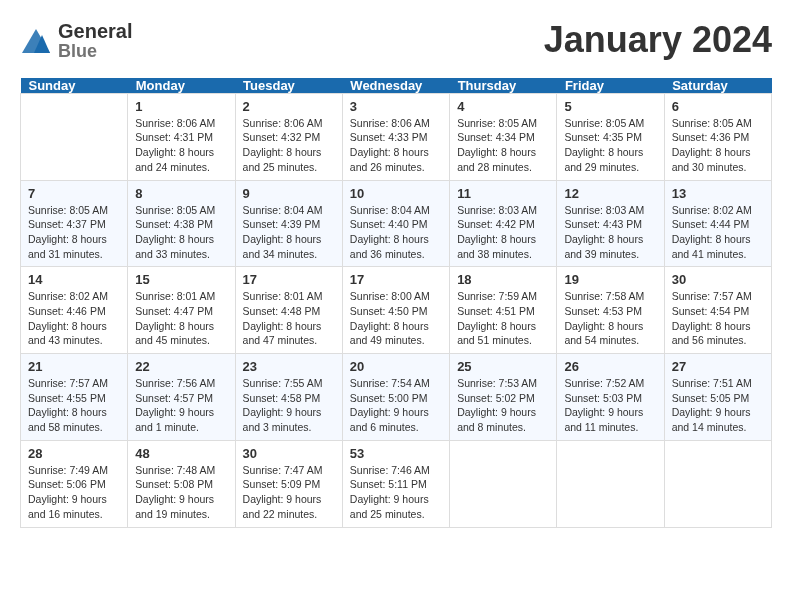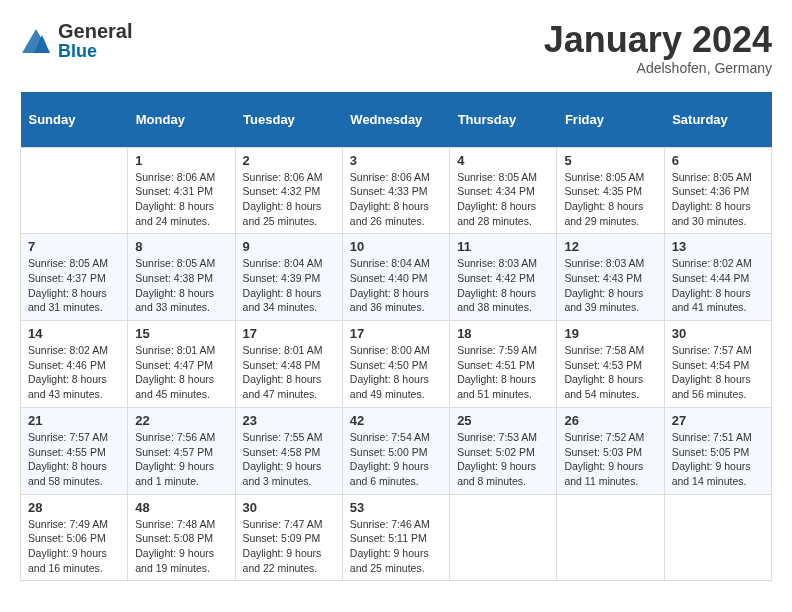--- a/index.html
+++ b/index.html
@@ -27,21 +27,21 @@
       line-height: 1.1;
     }
     .logo-general {
       font-size: 20px;
       font-weight: bold;
       color: #333;
     }
     .logo-blue {
       font-size: 18px;
       font-weight: bold;
-      color: #0369a1;
+      color: #737373;
     }
     .logo-icon {
       width: 32px;
       height: 28px;
     }
     .title-block {
       text-align: right;
       margin-left: 16px;
     }
     .month-title {
@@ -56,21 +56,21 @@
     }
     table {
       width: 100%;
       border-collapse: collapse;
       table-layout: fixed;
     }
     thead tr th {
       background-color: #1a6aad;
       color: white;
       text-align: left;
-      padding: 20px 8px;
+      padding: 0 8px;
       font-size: 13px;
       font-weight: bold;
     }
     tbody tr td {
       border: 1px solid #ddd;
       vertical-align: top;
       padding: 5px 7px;
       font-size: 11px;
       color: #333;
       height: 80px;
@@ -105,21 +105,20 @@
       <polygon points="16,2 30,26 2,26" fill="#1a6aad" opacity="0.85"></polygon>
       <polygon points="22,8 30,26 14,26" fill="#1a6aad"></polygon>
     </svg>
     <div class="logo-text">
       <span class="logo-general">General</span>
       <span class="logo-blue">Blue</span>
     </div>
   </div>
   <div class="title-block">
     <div class="month-title">January 2024</div>
-    <div class="location">Adelshofen, Germany</div>
   </div>
 </div>
 
 <table>
   <thead>
     <tr>
     <th>Sunday</th>
         <th>Monday</th>
         <th>Tuesday</th>
         <th>Wednesday</th>
@@ -223,21 +222,21 @@
         </td>
         <td>
           <span class="day-number">22</span>
           <div class="cell-content">Sunrise: 7:56 AM<br>Sunset: 4:57 PM<br>Daylight: 9 hours and 1 minute.</div>
         </td>
         <td>
           <span class="day-number">23</span>
           <div class="cell-content">Sunrise: 7:55 AM<br>Sunset: 4:58 PM<br>Daylight: 9 hours and 3 minutes.</div>
         </td>
         <td>
-          <span class="day-number">42</span>
+          <span class="day-number">20</span>
           <div class="cell-content">Sunrise: 7:54 AM<br>Sunset: 5:00 PM<br>Daylight: 9 hours and 6 minutes.</div>
         </td>
         <td>
           <span class="day-number">25</span>
           <div class="cell-content">Sunrise: 7:53 AM<br>Sunset: 5:02 PM<br>Daylight: 9 hours and 8 minutes.</div>
         </td>
         <td>
           <span class="day-number">26</span>
           <div class="cell-content">Sunrise: 7:52 AM<br>Sunset: 5:03 PM<br>Daylight: 9 hours and 11 minutes.</div>
         </td>

